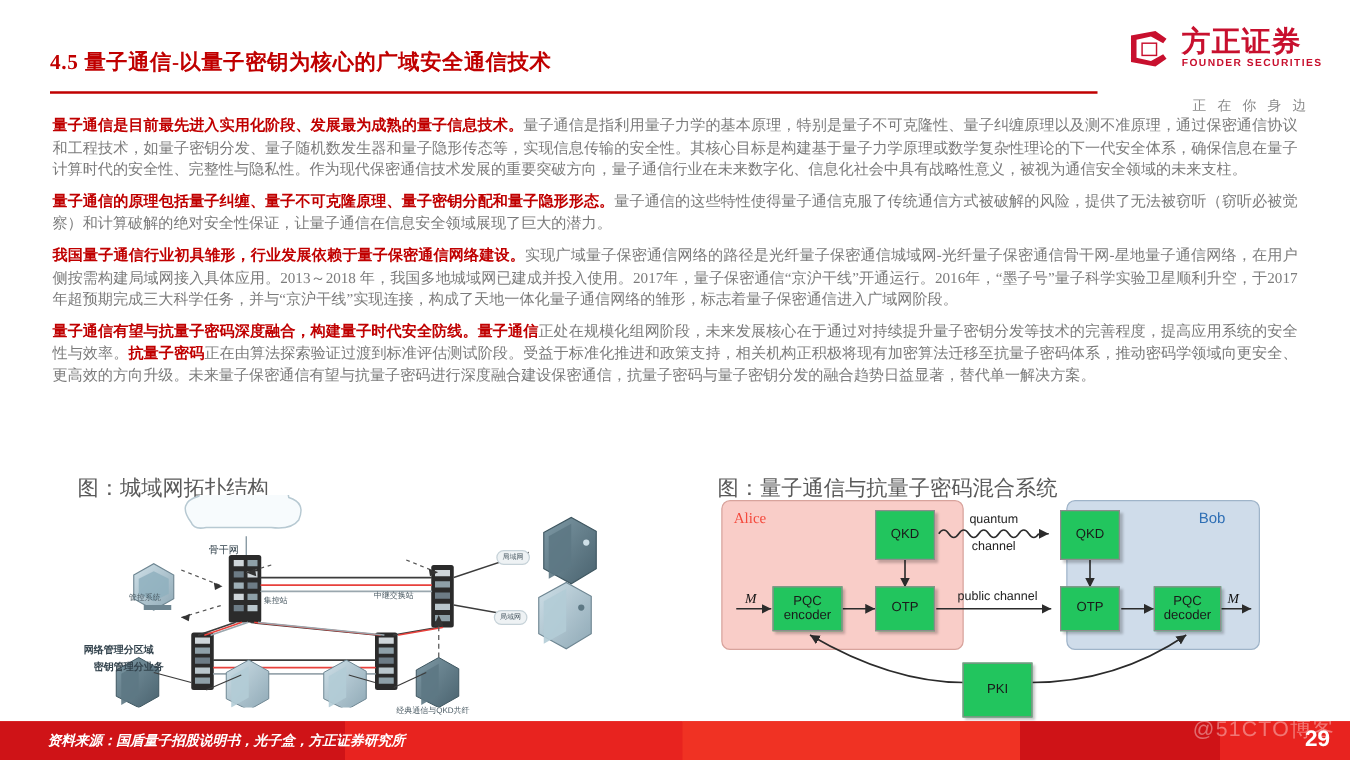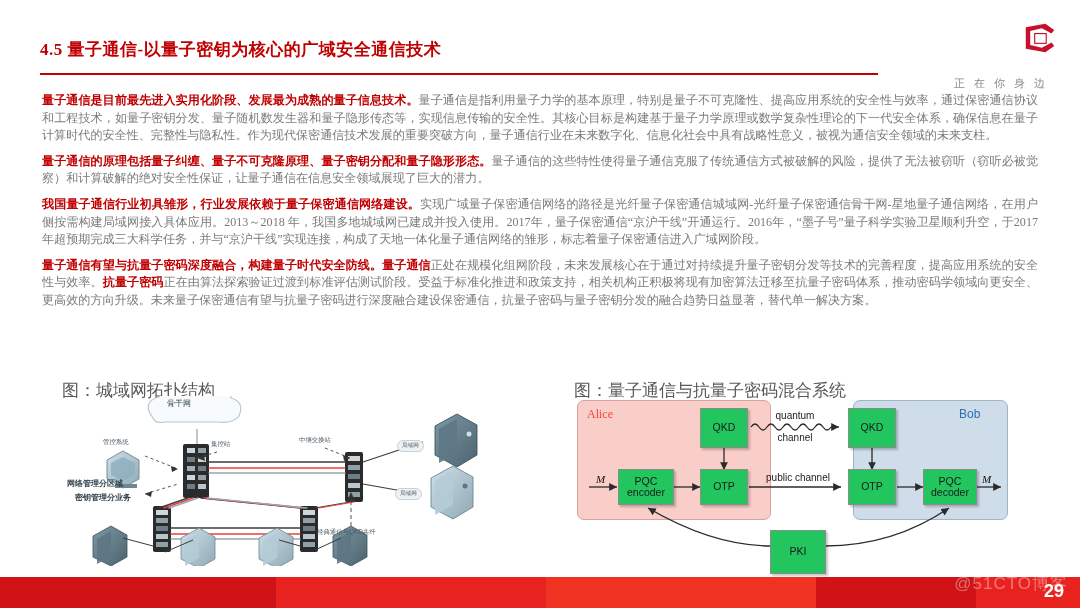--- a/index.html
+++ b/index.html
@@ -55,21 +55,21 @@
     position: absolute; font-size: 17px; color: #595959;
     font-family: "Liberation Serif", "DejaVu Serif", serif;
   }
   .cap-left { left: 62px; top: 379px; }
   .cap-right { left: 574px; top: 379px; }
 
   
   .fig-left { position: absolute; left: 45px; top: 396px; width: 480px; height: 170px; }
   .nl {
     position: absolute; font-size: 6.4px; color: #4a5a63;
-    font-family: "Liberation Sans", sans-serif; white-space: nowrap;
+    font-family: "Liberation Sans", sans-serif; white-space: nowrap; margin-top: 36px;
   }
   .nl.big { font-size: 8px; color: #33434d; font-weight: bold; }
   .lanchip {
     position: absolute; font-size: 5.6px; color: #4a5a63;
     background: #eef2f4; border: 1px solid #c6d2d8; border-radius: 6px;
     padding: 1px 4px; font-family: "Liberation Sans", sans-serif; white-space: nowrap;
   }
 
   
   .fig-right { position: absolute; left: 573px; top: 396px; width: 440px; height: 172px; }
@@ -128,28 +128,32 @@
   <div class="header">
     <div class="title">4.5  量子通信-以量子密钥为核心的广域安全通信技术</div>
     <div class="title-rule"></div>
 
     <div class="logo-wrap">
       <div class="logo-top">
         <svg class="logo-mark" viewBox="0 0 40 36">
           <path d="M4 6 L26 2 L36 9 L33 13 L22 7 L9 10 L9 26 L22 29 L33 23 L36 27 L26 34 L4 30 Z" fill="#c8102e"></path>
           <rect x="14" y="13" width="13" height="11" fill="#ffffff" stroke="#c8102e" stroke-width="1.3"></rect>
         </svg>
+        <div class="logo-texts">
+          <div class="logo-cn">方正证券</div>
+          <div class="logo-en">FOUNDER SECURITIES</div>
+        </div>
       </div>
       <div class="logo-slogan">正在你身边</div>
     </div>
   </div>
 
   <div class="body-text">
     <p class="para">
-      <b>量子通信是目前最先进入实用化阶段、发展最为成熟的量子信息技术。</b><span>量子通信是指利用量子力学的基本原理，特别是量子不可克隆性、提高应用系统的安全性与效率，通过保密通信协议和工程技术，如量子密钥分发、量子随机数发生器和量子隐形传态等，实现信息传输的安全性。其核心目标是构建基于量子力学原理或数学复杂性理论的下一代安全体系，确保信息在量子计算时代的安全性、完整性与隐私性。作为现代保密通信技术发展的重要突破方向，量子通信行业在未来数字化、信息化社会中具有战略性意义，被视为通信安全领域的未来支柱。</span>
+      <b>量子通信是目前最先进入实用化阶段、发展最为成熟的量子信息技术。</b><span>量子通信是指利用量子力学的基本原理，特别是量子不可克隆性、量子纠缠原理以及测不准原理，通过保密通信协议和工程技术，如量子密钥分发、量子随机数发生器和量子隐形传态等，实现信息传输的安全性。其核心目标是构建基于量子力学原理或数学复杂性理论的下一代安全体系，确保信息在量子计算时代的安全性、完整性与隐私性。作为现代保密通信技术发展的重要突破方向，量子通信行业在未来数字化、信息化社会中具有战略性意义，被视为通信安全领域的未来支柱。</span>
     </p>
     <p class="para">
       <b>量子通信的原理包括量子纠缠、量子不可克隆原理、量子密钥分配和量子隐形形态。</b><span>量子通信的这些特性使得量子通信克服了传统通信方式被破解的风险，提供了无法被窃听（窃听必被觉察）和计算破解的绝对安全性保证，让量子通信在信息安全领域展现了巨大的潜力。</span>
     </p>
     <p class="para">
       <b>我国量子通信行业初具雏形，行业发展依赖于量子保密通信网络建设。</b><span>实现广域量子保密通信网络的路径是光纤量子保密通信城域网-光纤量子保密通信骨干网-星地量子通信网络，在用户侧按需构建局域网接入具体应用。2013～2018 年，我国多地城域网已建成并投入使用。2017年，量子保密通信“京沪干线”开通运行。2016年，“墨子号”量子科学实验卫星顺利升空，于2017年超预期完成三大科学任务，并与“京沪干线”实现连接，构成了天地一体化量子通信网络的雏形，标志着量子保密通信进入广域网阶段。</span>
     </p>
     <p class="para">
       <b>量子通信有望与抗量子密码深度融合，构建量子时代安全防线。</b><b class="hl">量子通信</b><span>正处在规模化组网阶段，未来发展核心在于通过对持续提升量子密钥分发等技术的完善程度，提高应用系统的安全性与效率。</span><b class="hl">抗量子密码</b><span>正在由算法探索验证过渡到标准评估测试阶段。受益于标准化推进和政策支持，相关机构正积极将现有加密算法迁移至抗量子密码体系，推动密码学领域向更安全、更高效的方向升级。未来量子保密通信有望与抗量子密码进行深度融合建设保密通信，抗量子密码与量子密钥分发的融合趋势日益显著，替代单一解决方案。</span>
     </p>
@@ -360,17 +364,18 @@
     <div class="mlab" style="left:23px; top:77px;">M</div>
     <div class="mlab" style="left:409px; top:77px;">M</div>
   </div>
 
   <div class="footer">
     <div class="fb fb1"></div>
     <div class="fb fb2"></div>
     <div class="fb fb3"></div>
     <div class="fb fb4"></div>
     <div class="fb fb5"></div>
+    <div class="src">资料来源：国盾量子招股说明书，光子盒，方正证券研究所</div>
     <div class="pageno">29</div>
   </div>
   <div class="wm">@51CTO博客</div>
 
 </div>
 
 </body></html>

